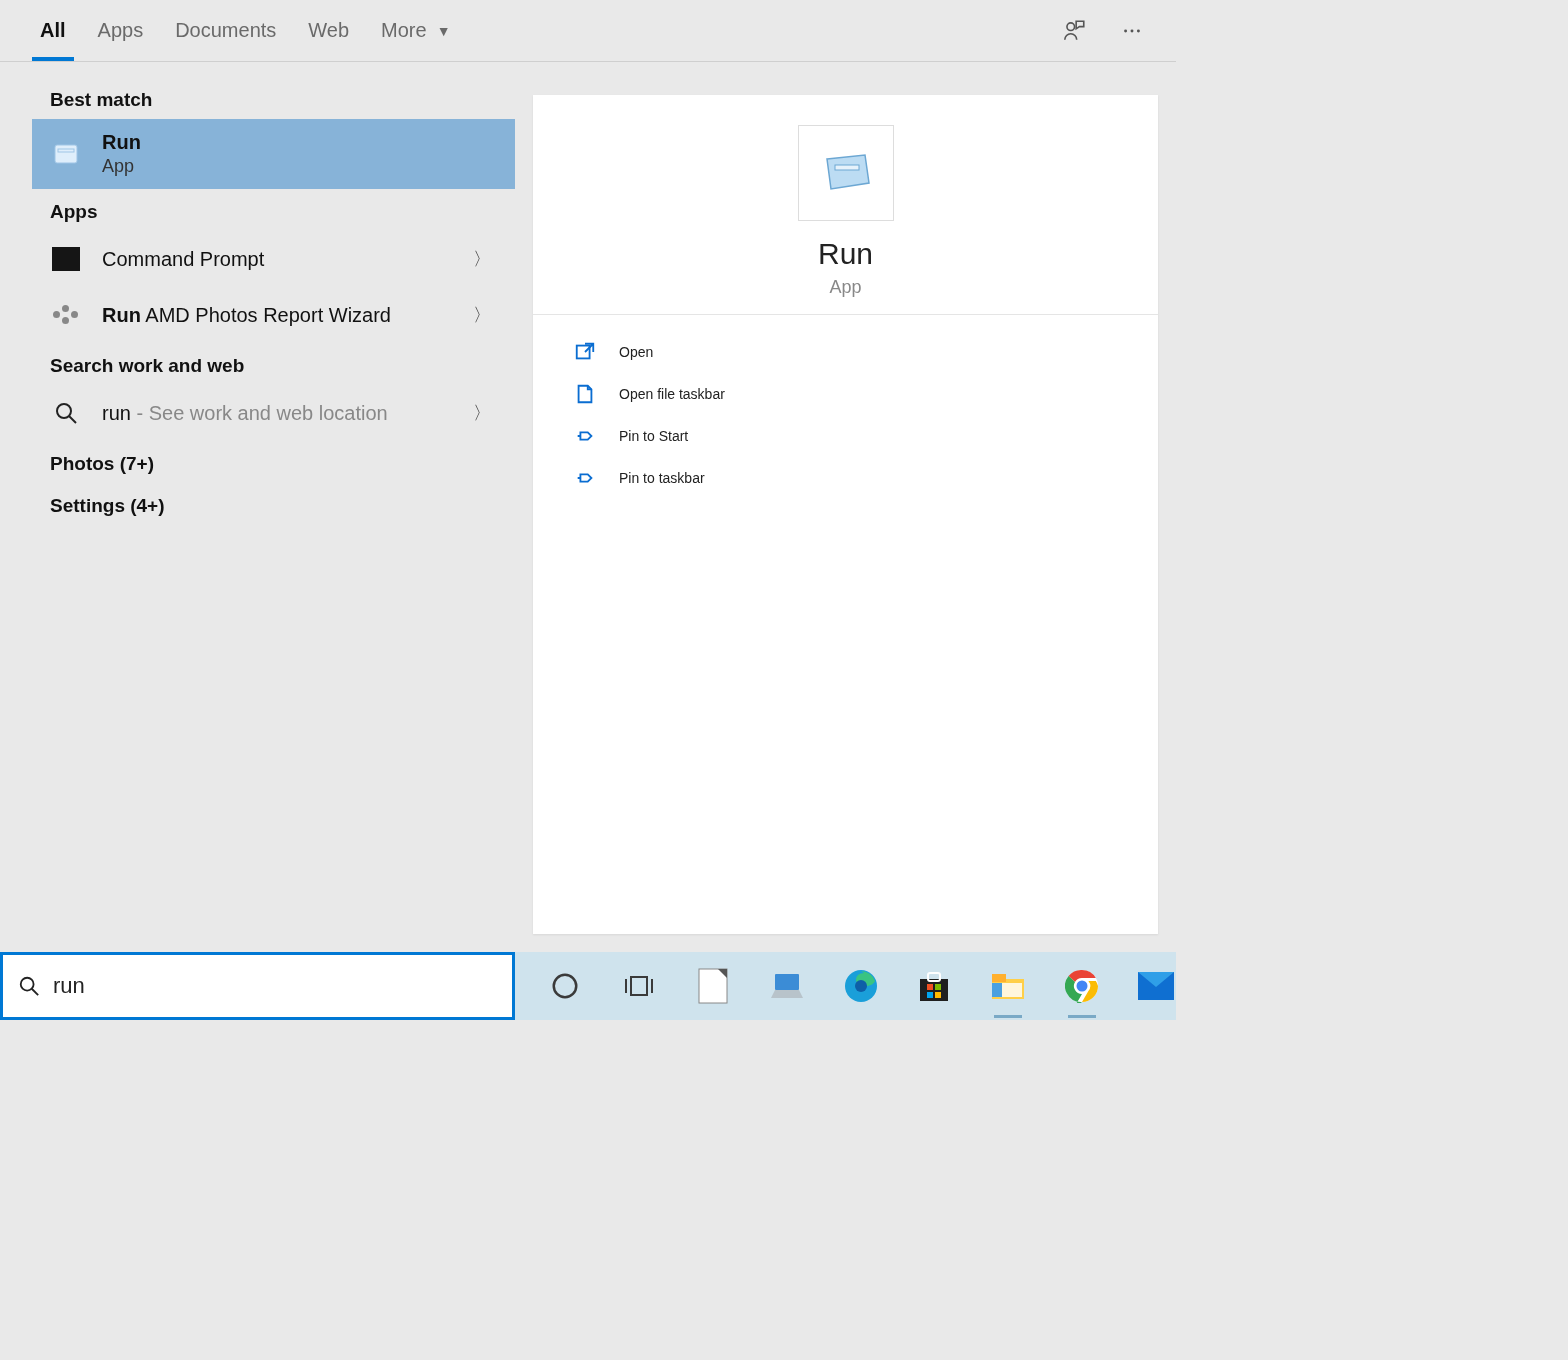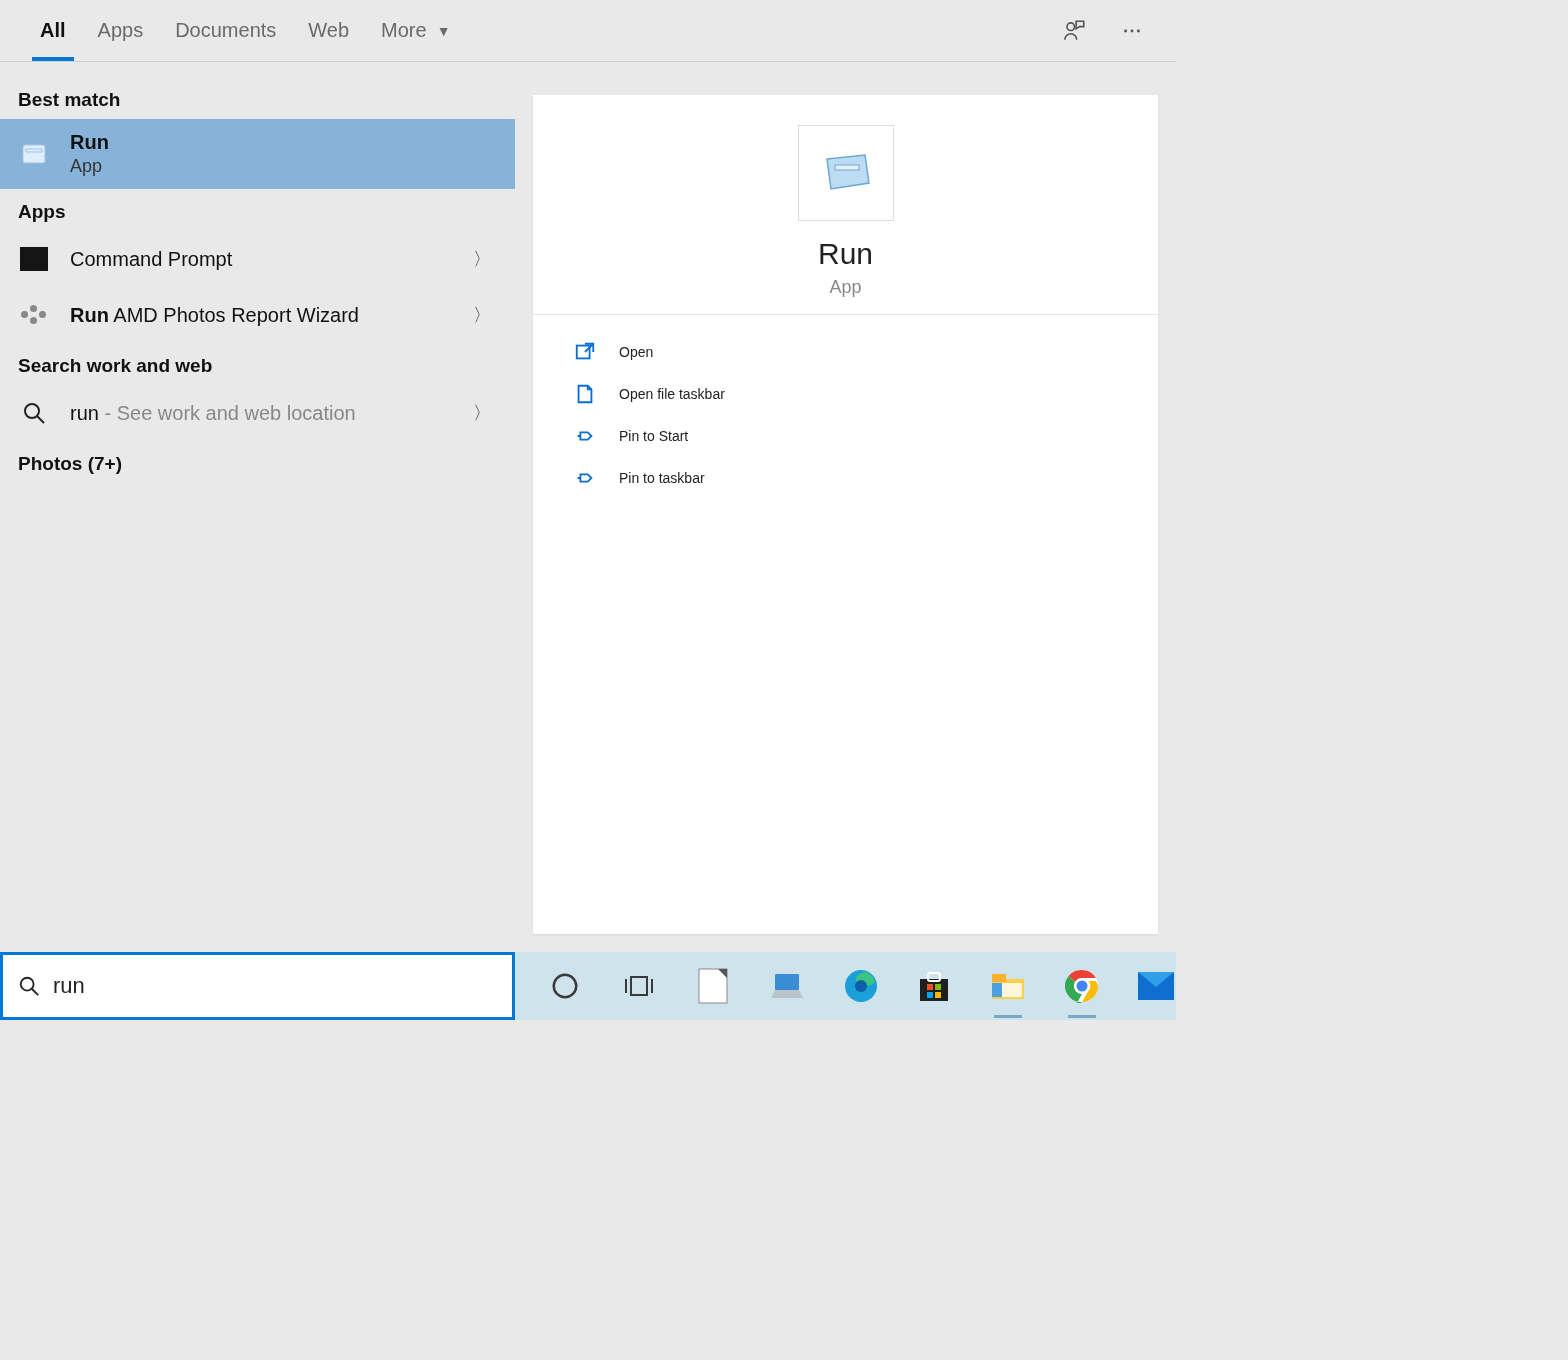--- a/index.html
+++ b/index.html
@@ -6,21 +6,21 @@
   body { width:1176px; height:1020px; background:#e9e9e9; overflow:hidden; position:relative; }
   .header { position:absolute; top:0; left:0; right:0; height:62px; background:#e9e9e9; border-bottom:1px solid #cfcfcf; display:flex; align-items:center; }
   .tabs { display:flex; align-items:center; margin-left:24px; gap:0; height:100%; }
   .tab { padding:0 16px; height:100%; display:flex; align-items:center; font-size:20px; color:#6a6a6a; cursor:pointer; position:relative; }
   .tab.active { color:#111; font-weight:600; }
   .tab.active::after { content:""; position:absolute; bottom:0; left:8px; right:8px; height:4px; background:#0078d4; }
   .tab .caret { margin-left:10px; font-size:14px; }
   .header-right { margin-left:auto; display:flex; align-items:center; gap:18px; margin-right:24px; }
   .icon-btn { width:40px; height:40px; display:flex; align-items:center; justify-content:center; cursor:pointer; color:#555; }
   .content { position:absolute; top:77px; left:0; right:0; bottom:68px; display:flex; }
-  .left { width:515px; background:#e9e9e9; overflow:auto; }
+  .left { width:515px; background:#e9e9e9; overflow:auto;padding-left:32px; }
   .right { flex:1; background:#e9e9e9; padding:18px; }
   .right-card { background:#fff; width:100%; height:100%; box-shadow:0 1px 2px rgba(0,0,0,0.08); }
   .section-header { padding:12px 18px 8px; font-size:19px; font-weight:600; color:#111; }
   .result { display:flex; align-items:center; padding:12px 18px; cursor:pointer; position:relative; }
   .result.selected { background:#87b3d8; }
   .result .ricon { width:32px; height:32px; margin-right:20px; display:flex; align-items:center; justify-content:center; }
   .result .rtext { flex:1; }
   .result .rtitle { font-size:20px; color:#111; }
   .result.selected .rtitle { font-weight:700; }
   .result .rsub { font-size:18px; color:#333; margin-top:2px; }
@@ -129,20 +129,21 @@
             <line x1="15" y1="15" x2="22" y2="22"></line>
           </svg>
       </div>
       <div class="rtext">
         <div class="rtitle"><span>run</span><span class="detail"> - See work and web location</span></div>
       </div>
       <div class="chev">〉</div>
     </div>
 
     <div class="section-header">Photos (7+)</div>
+    <div class="section-header">Settings (4+)</div>
   </div>
 
   <div class="right">
     <div class="right-card">
       <div class="preview-head">
         <div class="preview-icon">
           <svg width="50" height="40" viewBox="0 0 50 40">
               <polygon points="6,6 44,2 48,30 10,36" fill="#bcdcf3" stroke="#6ca7d3" stroke-width="1.5"></polygon>
               <rect x="14" y="12" width="24" height="5" fill="#e6f2fb" stroke="#6ca7d3"></rect>
             </svg>

